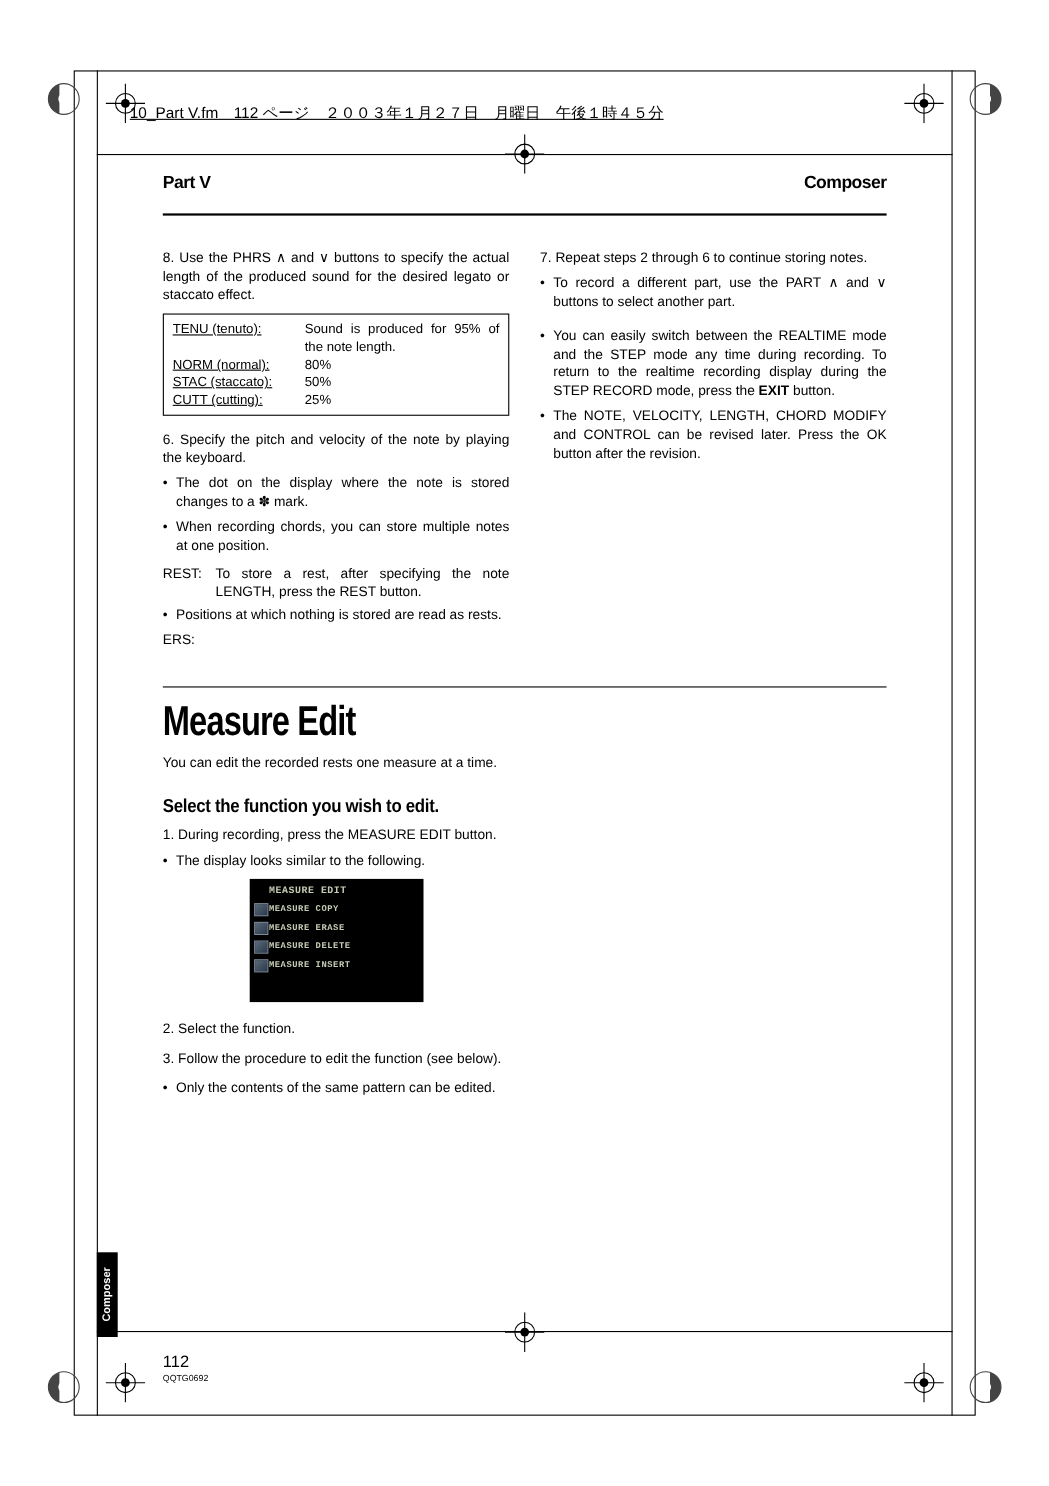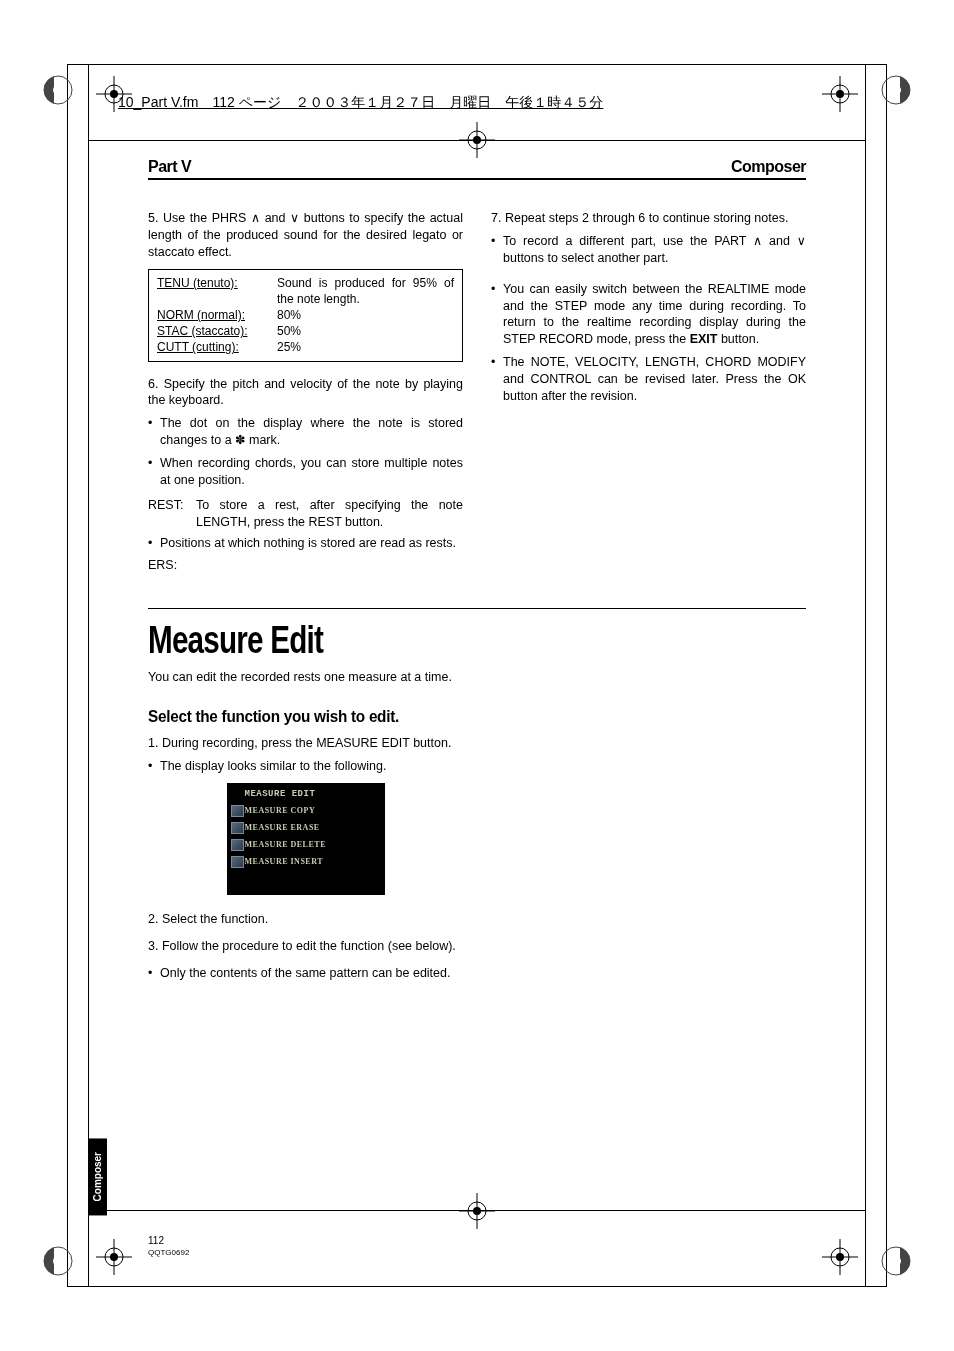--- a/index.html
+++ b/index.html
@@ -58,21 +58,21 @@
     left: 148px;
     right: 148px;
     top: 158px;
     bottom: 100px;
   }
 
   .running-head {
     display: flex;
     justify-content: space-between;
     border-bottom: 2px solid #000;
-    padding-bottom: 2px;
+    padding-bottom: 18px;
     margin-bottom: 30px;
   }
   .running-head .left, .running-head .right {
     font-family: "Arial Black", Arial, sans-serif;
     font-weight: 900;
     font-size: 16px;
     letter-spacing: -0.5px;
   }
   .running-head .right { font-stretch: condensed; }
 
@@ -134,21 +134,21 @@
     background: #000;
     margin: 8px auto 16px;
     padding: 5px 4px;
     font-family: "Courier New", monospace;
     color: #c4ccb4;
     font-size: 8px;
     font-weight: bold;
     letter-spacing: 0.5px;
   }
   .screenshot .title { font-size: 9px; margin-bottom: 4px; margin-left: 14px; }
-  .screenshot .item { margin: 6px 0 6px 14px; position: relative; font-family: Liberation Serif, serif; }
+  .screenshot .item { margin: 6px 0 6px 14px; position: relative; }
   .screenshot .item::before {
     content: "";
     position: absolute;
     left: -14px;
     top: -1px;
     width: 11px;
     height: 10px;
     background: linear-gradient(135deg,#5a6a7a,#2a3a4a);
     border: 1px solid #7a8a9a;
   }
@@ -163,21 +163,21 @@
     font-weight: bold;
     padding: 14px 4px;
     writing-mode: vertical-rl;
     transform: rotate(180deg);
   }
   .folio {
     position: absolute;
     left: 0;
     bottom: -6px;
   }
-  .folio .num { font-size: 10px; }
+  .folio .num { font-size: 15px; }
   .folio .code { font-size: 8px; display: block; }
 
 </style>
 </head>
 <body>
 
 <div class="crop-outer"></div>
 <div class="crop-inner"></div>
 <div class="crop-vline l"></div>
 <div class="crop-vline r"></div>
@@ -244,21 +244,21 @@
 
 <div class="page">
 
   <div class="running-head">
     <span class="left">Part V</span>
     <span class="right">Composer</span>
   </div>
 
   <div class="cols">
     <div class="col">
-      <p>5. Use the PHRS ∧ and ∨ buttons to specify the actual length of the produced sound for the desired legato or staccato effect.</p>
+      <p>8. Use the PHRS ∧ and ∨ buttons to specify the actual length of the produced sound for the desired legato or staccato effect.</p>
       <div class="box">
         <div class="box-row">
             <span class="k">TENU (tenuto):</span>
             <span class="v">Sound is produced for 95% of the note length.</span>
           </div>
         <div class="box-row">
             <span class="k">NORM (normal):</span>
             <span class="v">80%</span>
           </div>
         <div class="box-row">

